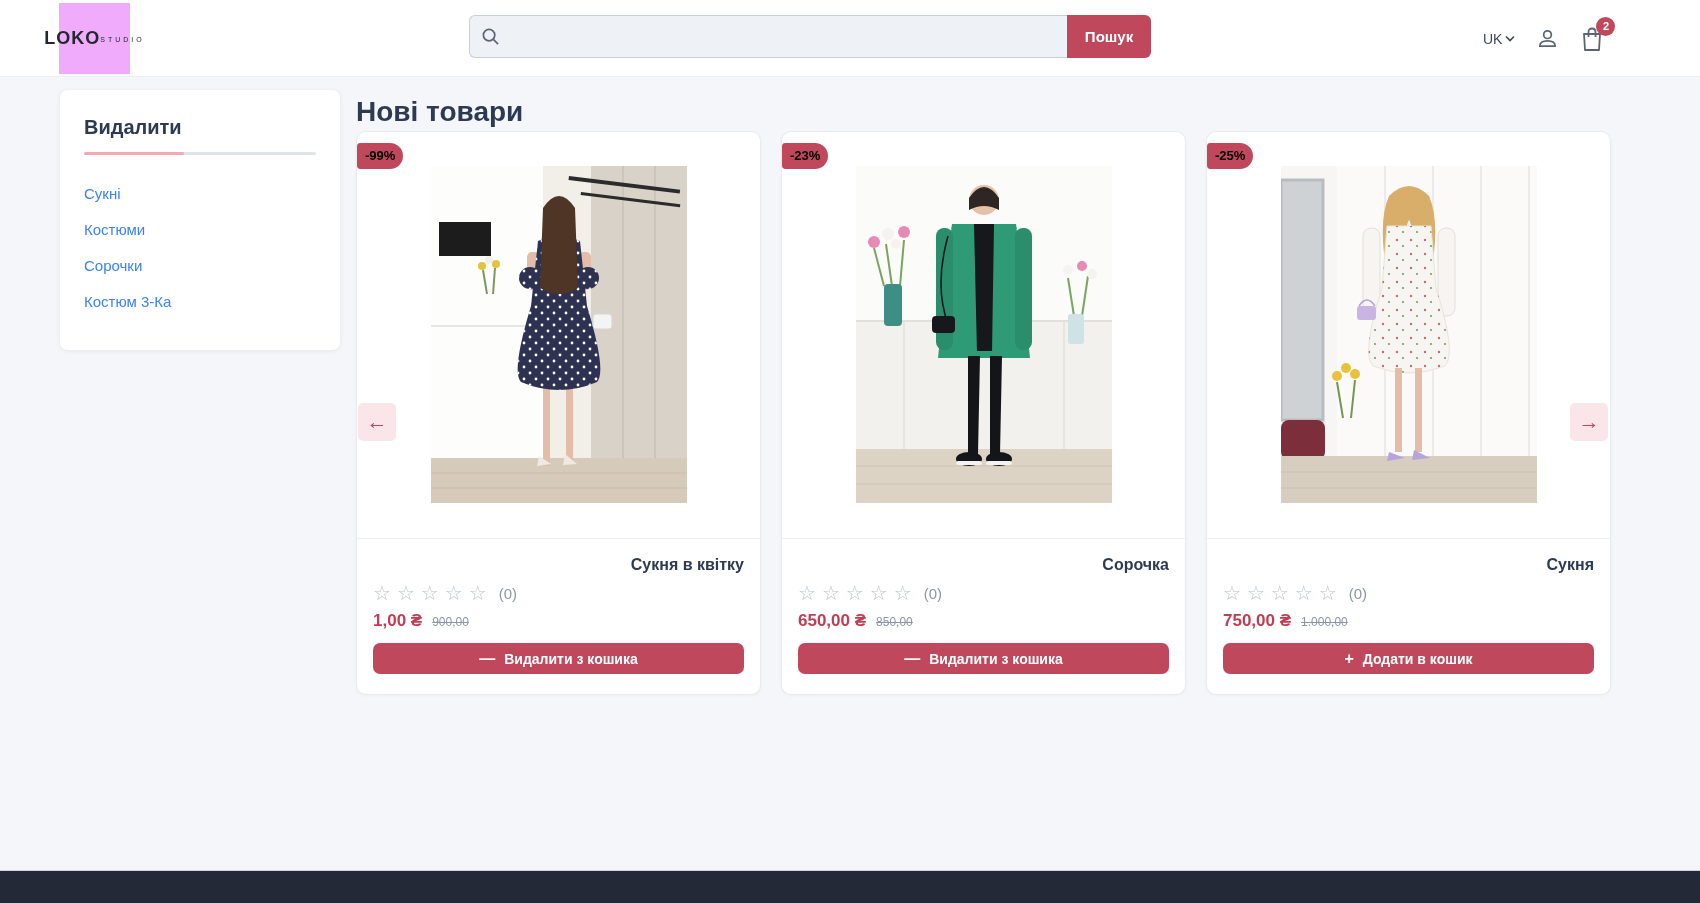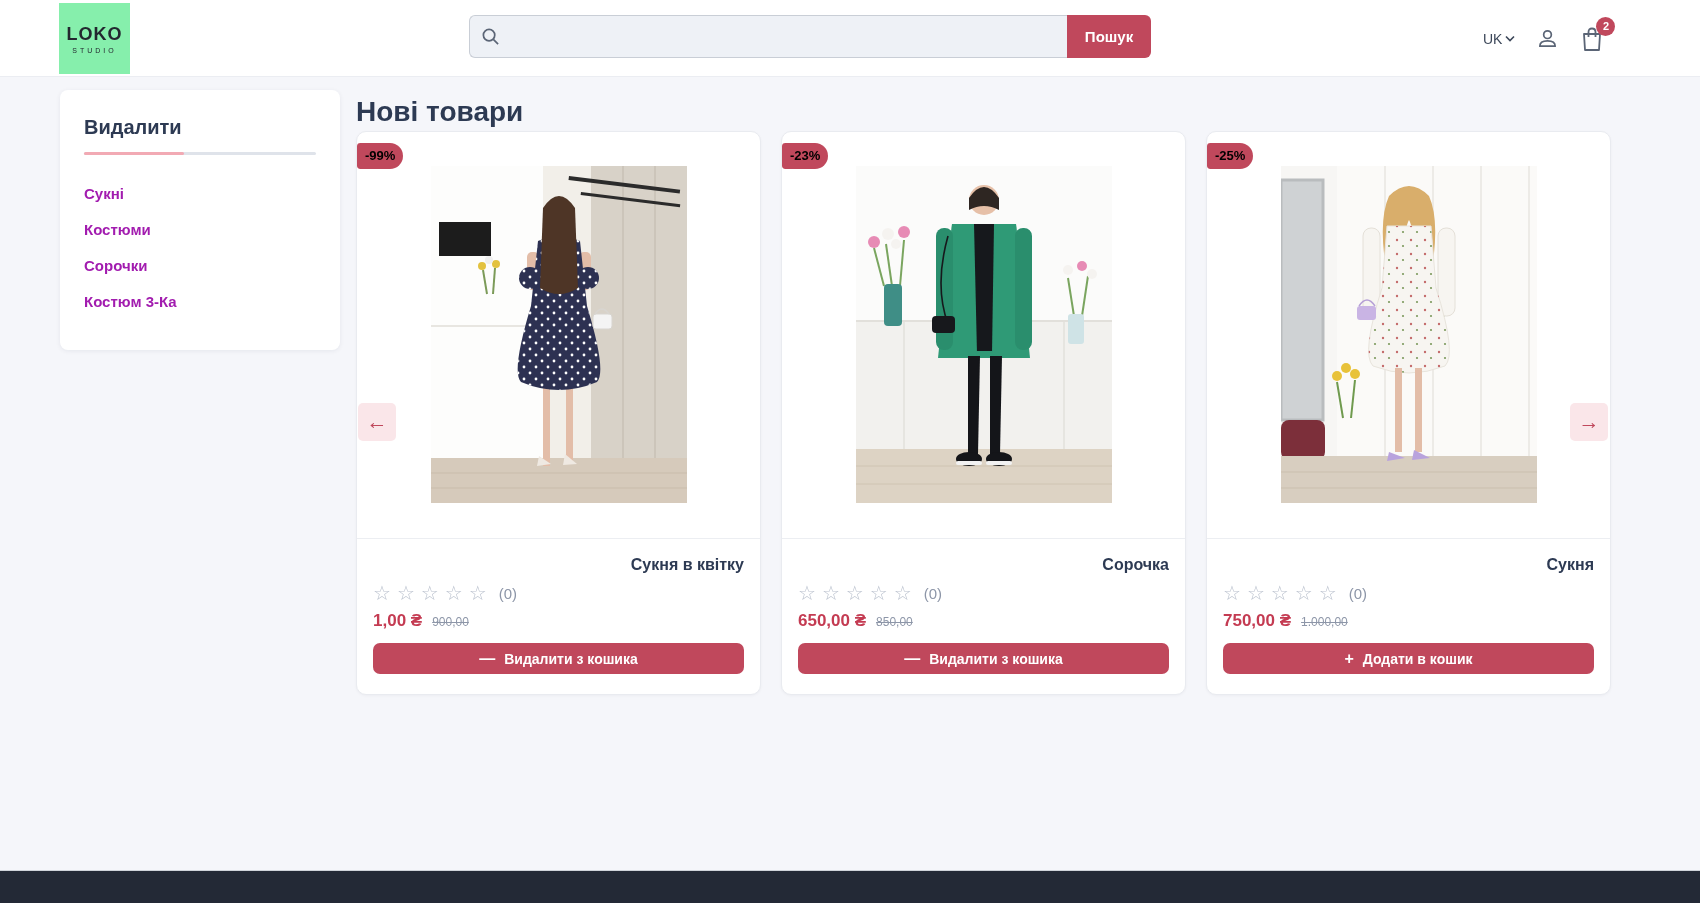--- a/index.html
+++ b/index.html
@@ -1,42 +1,42 @@
 <!DOCTYPE html>
 <html><head>
 <meta charset="utf-8">
 <style>
   * { margin:0; padding:0; box-sizing:border-box; }
   body { font-family:"Liberation Sans", sans-serif; background:#fff; }
   .screen { position:relative; width:1700px; height:903px; background:#f5f6fa; overflow:hidden; }
 
   
   .header { position:absolute; top:0; left:0; right:0; height:77px; background:#fff; border-bottom:1px solid #ebedf2; z-index:5; }
-  .logo { position:absolute; left:59px; top:3px; width:71px; height:71px; background:#86efac; display:flex; flex-direction:column; align-items:center; justify-content:center; }
+  .logo { position:absolute; left:59px; top:3px; width:71px; height:71px; background:#f0abfc; display:flex; align-items:center; justify-content:center; }
   .logo-main { font-size:18px; font-weight:700; letter-spacing:1px; color:#23272f; }
   .logo-sub { font-size:7px; letter-spacing:3px; color:#23272f; margin-top:2px; }
 
   .search-box { position:absolute; left:469px; top:15px; display:flex; }
   .search-wrap { position:relative; }
   .search-input { width:598px; height:43px; background:#eef1f6; border:1px solid #c9ced6; border-right:none; border-radius:6px 0 0 6px; padding:0 12px 0 40px; font-size:15px; color:#333; font-family:inherit; outline:none; }
   .search-icon { position:absolute; left:12px; top:12px; width:19px; height:19px; }
   .search-btn { width:84px; height:43px; background:#c0485c; color:#fff; font-weight:700; font-size:15px; border:none; border-radius:0 6px 6px 0; cursor:pointer; font-family:inherit; }
 
   .hdr-right { position:absolute; left:1483px; top:0; height:77px; display:flex; align-items:center; gap:21px; }
   .lang-select { display:flex; align-items:center; gap:3px; font-size:14px; color:#3c4759; cursor:pointer; }
   .icon-btn { position:relative; display:flex; align-items:center; cursor:pointer; }
   .cart-badge { position:absolute; top:-9px; right:-11px; min-width:19px; height:19px; border-radius:50%; background:#c0485c; color:#fff; font-size:11px; font-weight:700; display:flex; align-items:center; justify-content:center; }
 
   
   .sidebar { position:absolute; left:60px; top:90px; width:280px; background:#fff; border-radius:8px; box-shadow:0 1px 5px rgba(20,30,60,.07); padding:26px 24px 30px; z-index:2; }
   .sidebar-title { font-size:20px; font-weight:700; color:#2d3a53; }
   .sidebar-rule { height:3px; background:#dfe3ea; border-radius:2px; margin-top:13px; position:relative; }
   .sidebar-rule::before { content:""; position:absolute; left:0; top:0; bottom:0; width:43%; background:#f2aab4; border-radius:2px; }
   .cat-list { margin-top:21px; }
-  .cat-item { display:block; font-size:15px; font-weight:700; color:#a21caf; padding:9px 0 10px; cursor:pointer; }
+  .cat-item { display:block; font-size:15px; font-weight:400; color:#3b82f6; padding:9px 0 10px; cursor:pointer; }
 
   
   .page-title { position:absolute; left:356px; top:96px; font-size:28px; font-weight:700; color:#2d3a53; }
 
   .card { position:absolute; top:131px; width:405px; height:564px; background:#fff; border:1px solid #e9ebf0; border-radius:10px; box-shadow:0 1px 3px rgba(20,30,60,.04); z-index:1; }
   .card.c1 { left:356px; } .card.c2 { left:781px; } .card.c3 { left:1206px; }
   .badge { position:absolute; top:11px; left:0; background:#c0485c; color:#000000; font-size:13px; font-weight:700; padding:5px 8px 6px; border-radius:4px 15px 15px 4px; z-index:2; }
   .photo { position:absolute; left:74px; top:34px; width:256px; height:337px; overflow:hidden; cursor:pointer; }
   .card-sep { position:absolute; top:406px; left:0; right:0; height:1px; background:#eceef2; }
   .info { position:absolute; top:407px; left:0; right:0; bottom:0; padding:17px 16px 0; }

